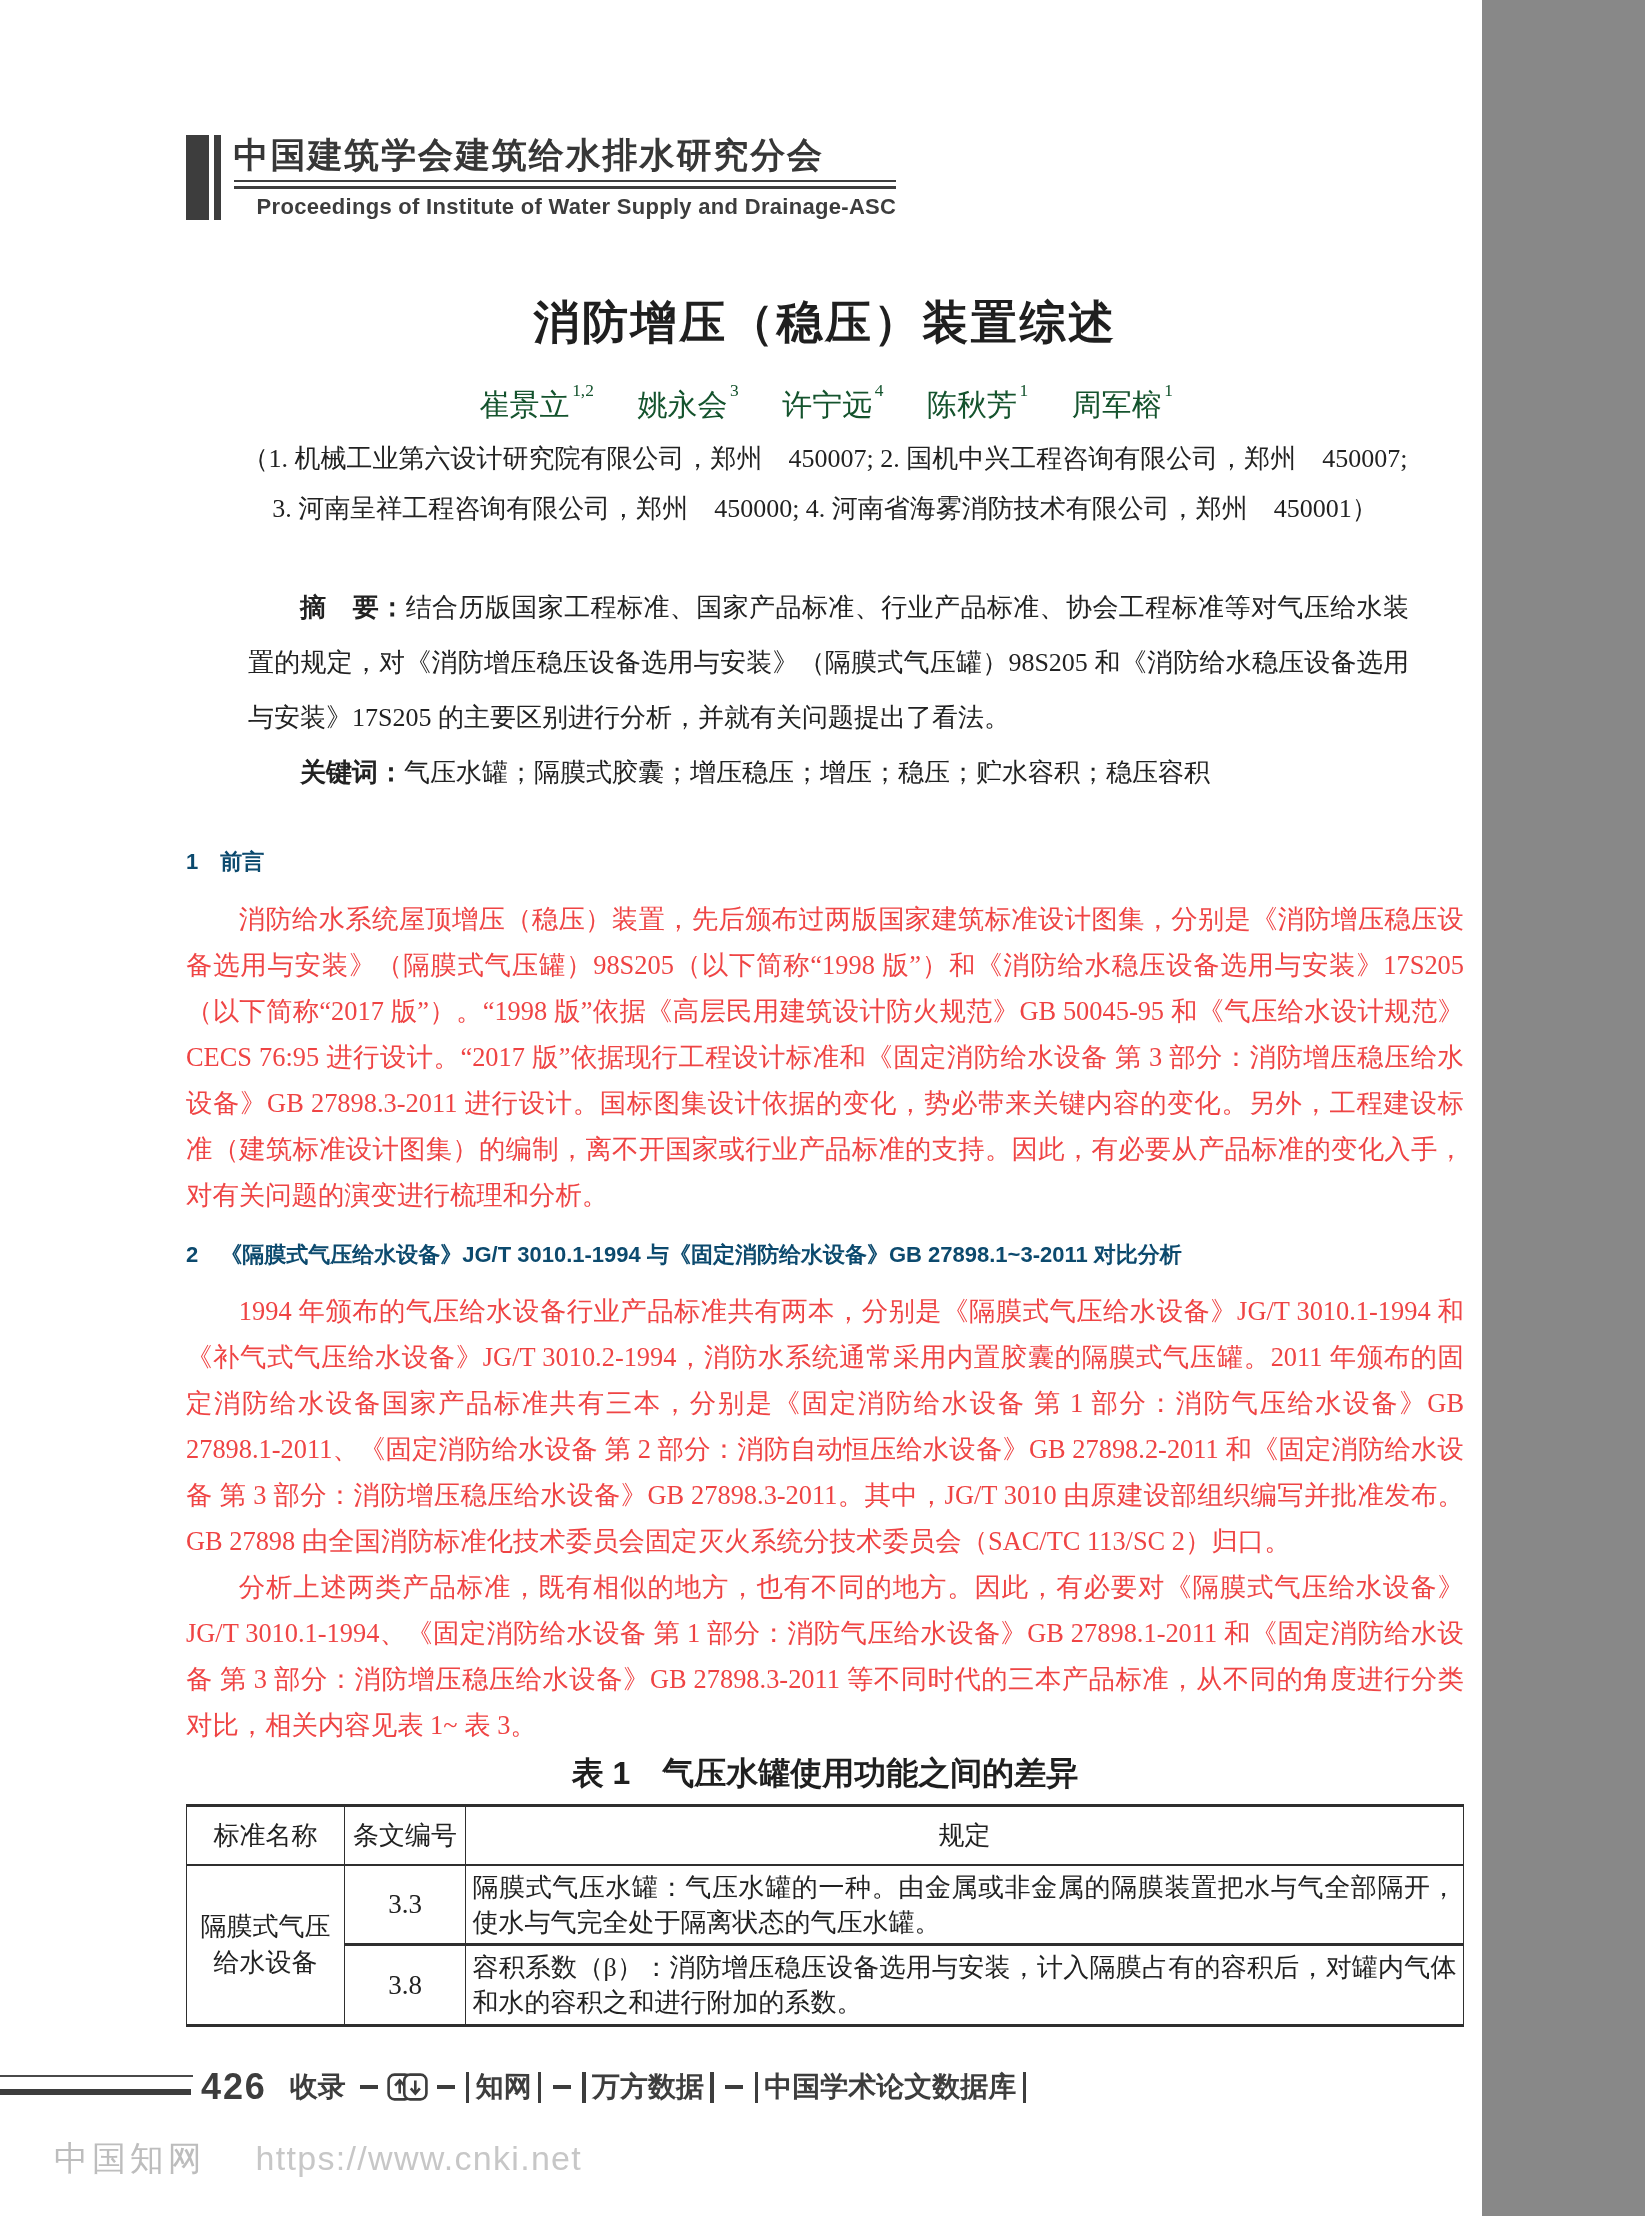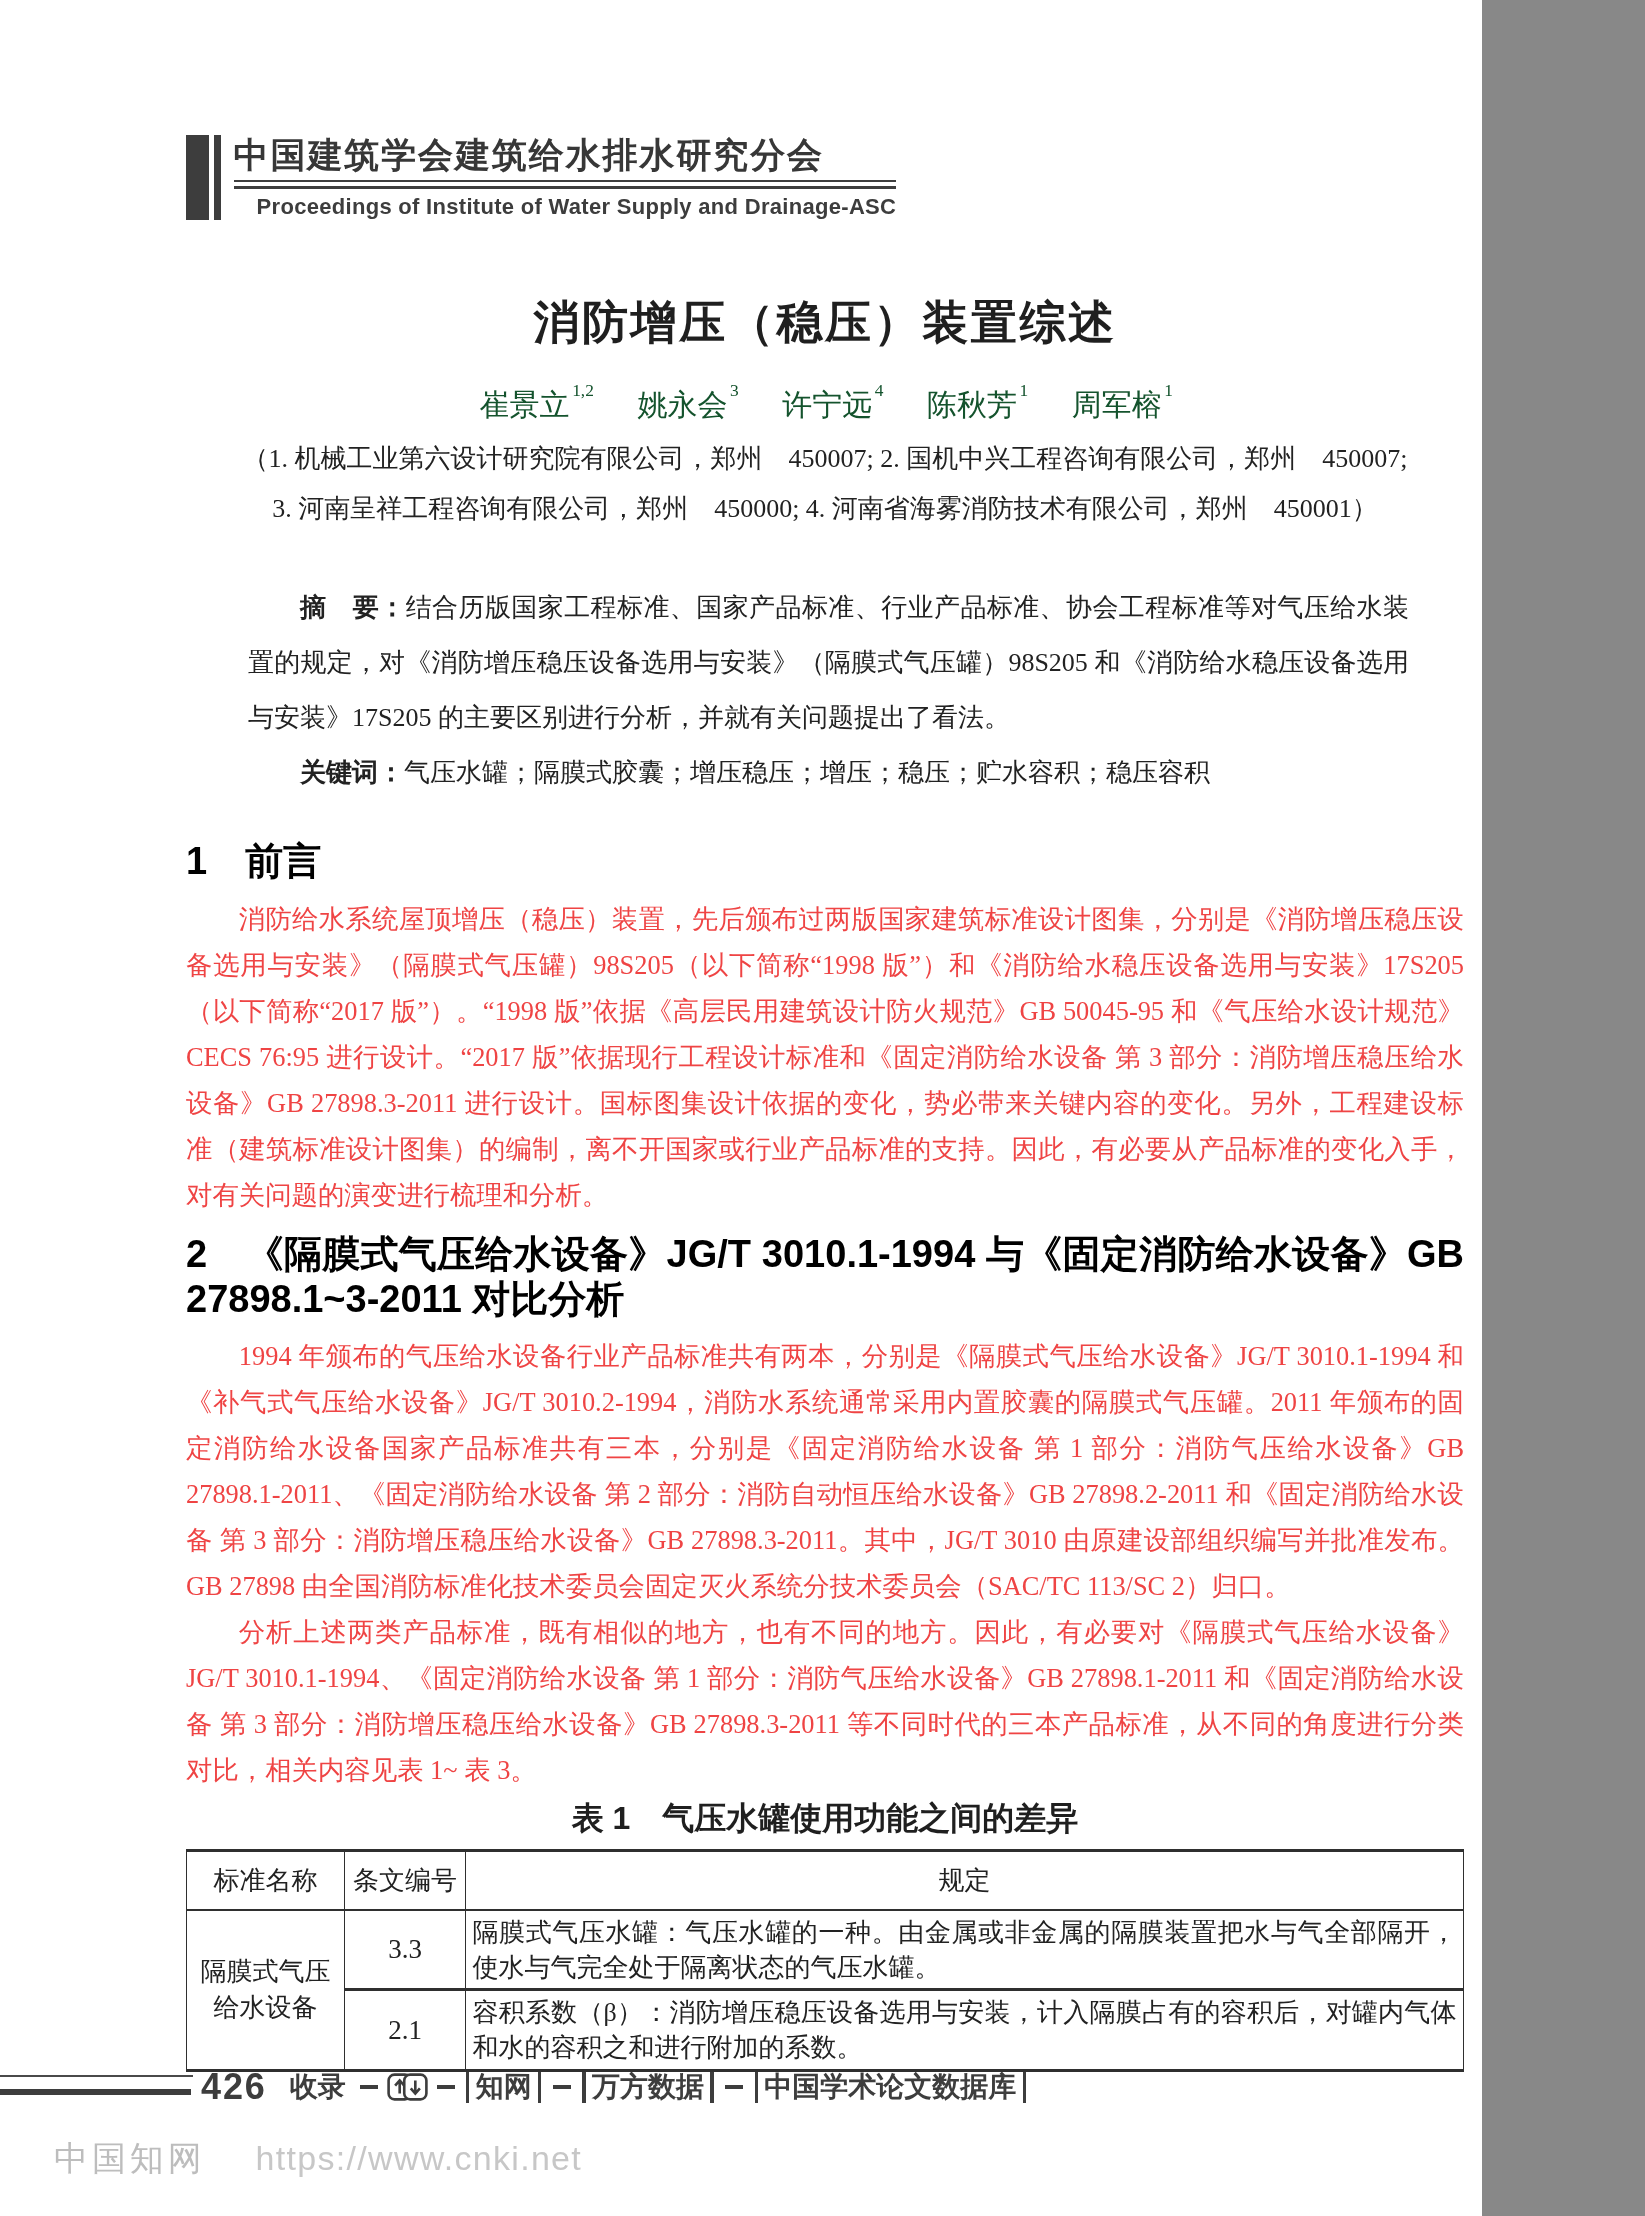--- a/index.html
+++ b/index.html
@@ -56,21 +56,21 @@
     margin:46px 55px 0 62px;
     font-size:26px;line-height:55px;text-align:justify;color:#222;
   }
   .abstract p{margin:0;text-indent:2em;}
   .ab-label{font-weight:bold;}
 
   
   .sec-heading{
     margin-top:39px;
     font-family:"Liberation Sans","DejaVu Sans",sans-serif;
-    font-weight:bold;font-size:38px;line-height:45px;color:#000000;
+    font-weight:bold;font-size:22px;line-height:45px;color:#0c4a6e;
     text-align:justify;
   }
   .sec-heading.h2{margin-top:14px;}
   .body-par{
     margin:11.6px 0 0 0;
     font-size:26.4px;line-height:46px;text-align:justify;text-indent:2em;color:#ef4444;
   }
   .body-par + .body-par{margin-top:0;}
 
   
@@ -182,21 +182,21 @@
           <th>规定</th>
         </tr>
       </thead>
       <tbody>
         <tr>
           <td class="group-cell" rowspan="2">隔膜式气压给水设备</td>
           <td class="clause-cell">3.3</td>
           <td class="rule-cell">隔膜式气压水罐：气压水罐的一种。由金属或非金属的隔膜装置把水与气全部隔开，使水与气完全处于隔离状态的气压水罐。</td>
         </tr>
         <tr>
-          <td class="clause-cell">2.1</td>
+          <td class="clause-cell">3.8</td>
           <td class="rule-cell">容积系数（β）：消防增压稳压设备选用与安装，计入隔膜占有的容积后，对罐内气体和水的容积之和进行附加的系数。</td>
         </tr>
       </tbody>
     </table>
 
   </div>
 
   <div class="footer-rule-thin"></div>
   <div class="footer-rule-thick"></div>
 

